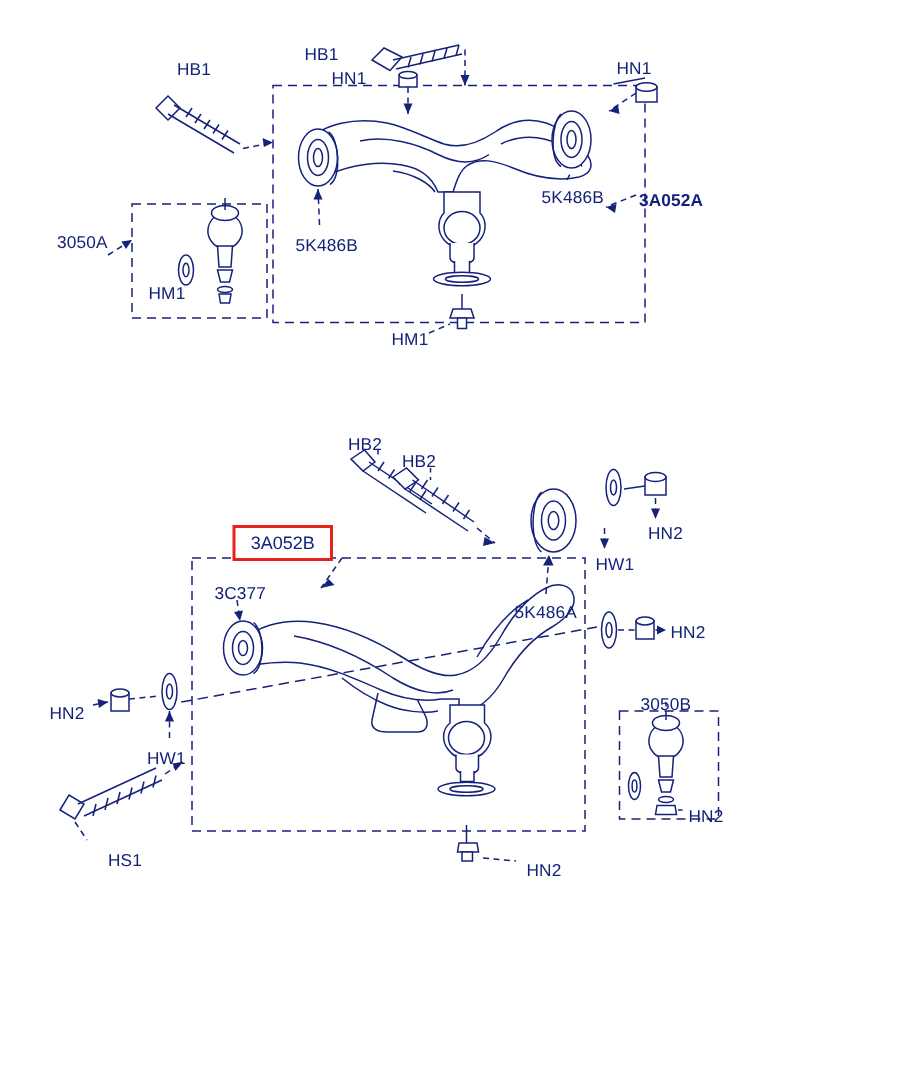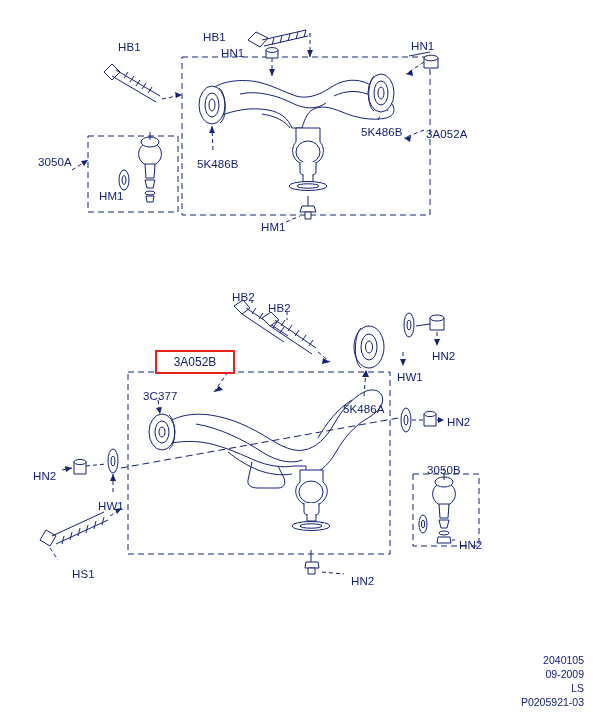--- a/index.html
+++ b/index.html
@@ -317,44 +317,38 @@
       <line x1="228" y1="372" x2="214" y2="392" stroke-dasharray="4 3"></line>
       <path d="M214 392 L 219 386 L 223 390 Z" fill="#14227a" stroke="none"></path>
     </g>
   </svg>
 
   <div class="lbl" style="left:118px; top:41px;">HB1</div>
   <div class="lbl" style="left:203px; top:31px;">HB1</div>
   <div class="lbl" style="left:221px; top:47px;">HN1</div>
   <div class="lbl" style="left:411px; top:40px;">HN1</div>
   <div class="lbl" style="left:361px; top:126px;">5K486B</div>
-  <div class="lbl" style="left:426px; top:128px;">3A052A</div>
+  <div class="lbl" style="left:426px; top:128px;font-weight:bold;">3A052A</div>
   <div class="lbl" style="left:197px; top:158px;">5K486B</div>
   <div class="lbl" style="left:38px; top:156px;">3050A</div>
   <div class="lbl" style="left:99px; top:190px;">HM1</div>
   <div class="lbl" style="left:261px; top:221px;">HM1</div>
 
   <div class="lbl" style="left:232px; top:291px;">HB2</div>
   <div class="lbl" style="left:268px; top:302px;">HB2</div>
   <div class="lbl" style="left:432px; top:350px;">HN2</div>
   <div class="lbl" style="left:397px; top:371px;">HW1</div>
   <div class="lbl" style="left:143px; top:390px;text-align:center;">3C377</div>
   <div class="lbl" style="left:343px; top:403px;">5K486A</div>
   <div class="lbl" style="left:447px; top:416px;">HN2</div>
   <div class="lbl" style="left:33px; top:470px;">HN2</div>
   <div class="lbl" style="left:427px; top:464px;">3050B</div>
   <div class="lbl" style="left:98px; top:500px;">HW1</div>
   <div class="lbl" style="left:459px; top:539px;">HN2</div>
   <div class="lbl" style="left:72px; top:568px;">HS1</div>
   <div class="lbl" style="left:351px; top:575px;">HN2</div>
 
-  <div class="highlight-box" style="left:155px; top:350px; width:80px; height:24px;">
+  <div class="highlight-box" style="left:155px; top:350px; width:67px; height:24px;">
     <span>3A052B</span>
   </div>
 
-  <div class="footer" style="top:653px;">
-    <div>2040105</div>
-    <div>09-2009</div>
-    <div>LS</div>
-    <div>P0205921-03</div>
-  </div>
 
 </div>
 
 </body></html>

